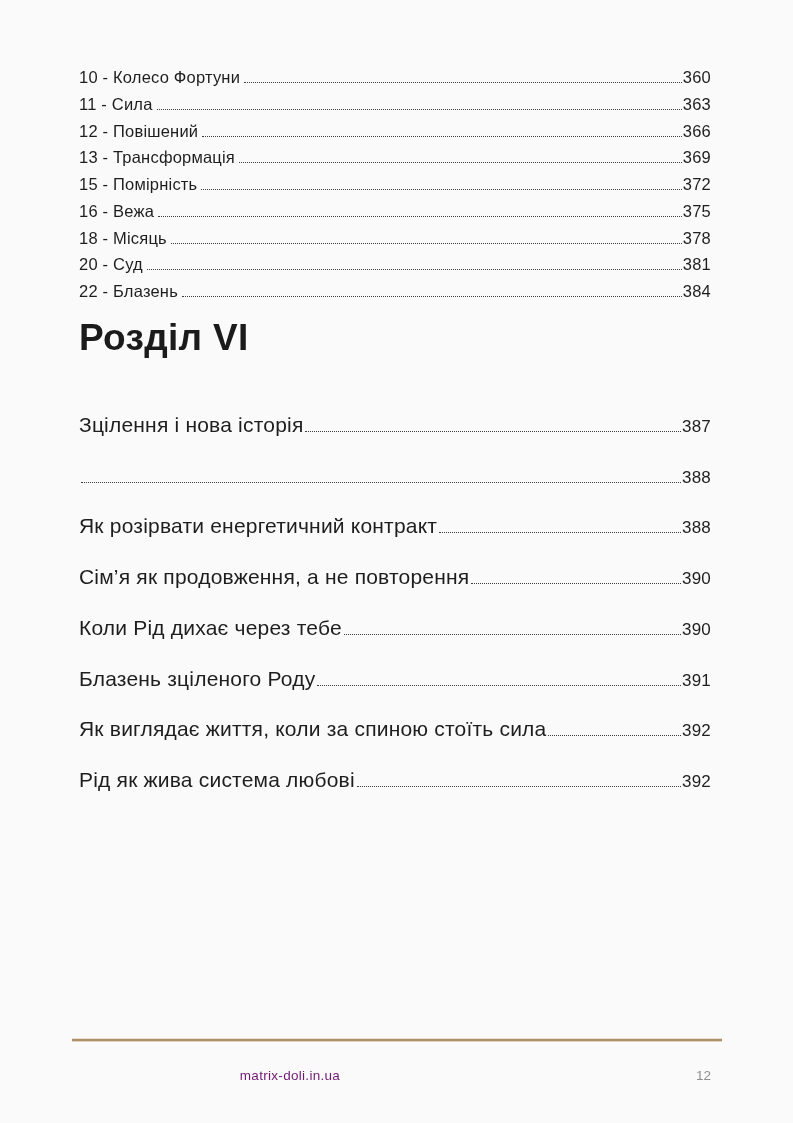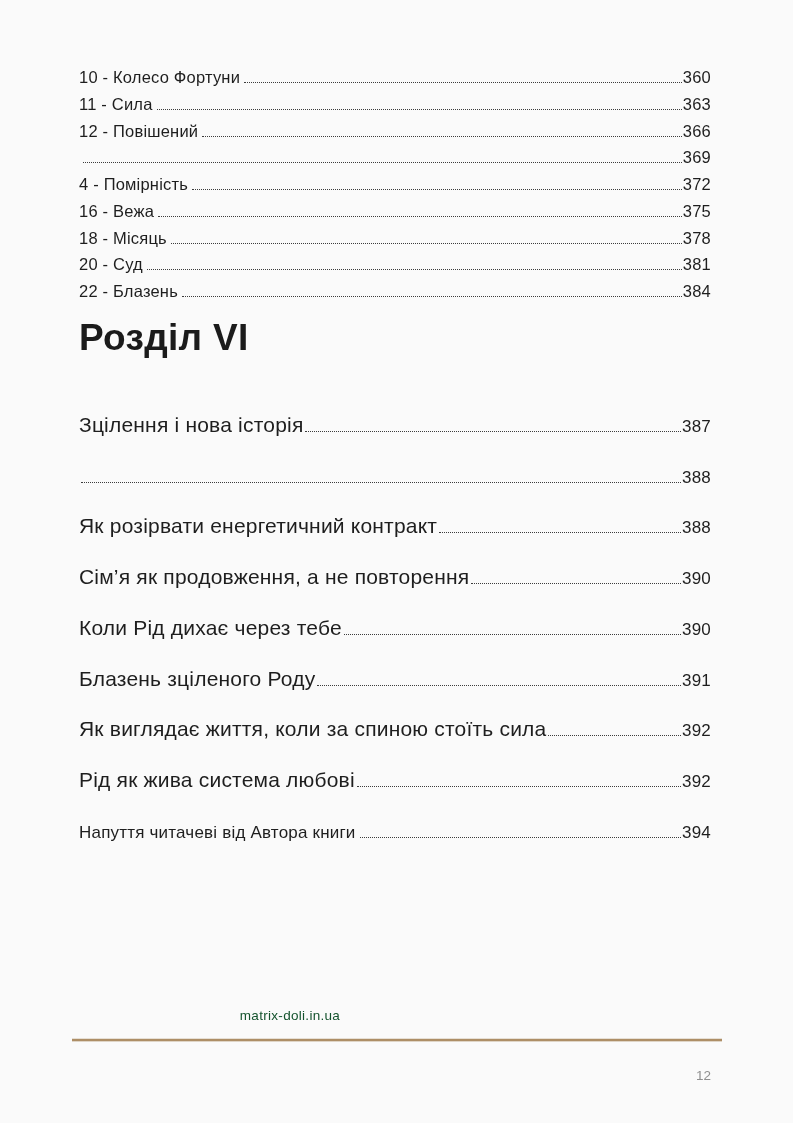--- a/index.html
+++ b/index.html
@@ -60,25 +60,25 @@
   
   .footer-line {
     position: absolute;
     left: 72px; width: 650px; top: 1039px;
     height: 2px;
     background: #ad8e66;
     box-shadow: 0 1px 0 rgba(173,142,102,0.35), 0 -1px 0 rgba(173,142,102,0.25);
   }
   .footer-site {
     position: absolute;
-    top: 1006px; left: 160px; width: 260px;
+    top: 1066px; left: 160px; width: 260px;
     text-align: center;
     font-size: 13.5px;
     line-height: 20px;
-    color: #14532d;
+    color: #701a75;
     letter-spacing: 0.3px;
   }
   .footer-page {
     position: absolute;
     top: 1066px; right: 82px;
     font-size: 13.5px;
     line-height: 20px;
     color: #8f8f8f;
     margin-left: 16px;
   }
@@ -104,26 +104,27 @@
           <span class="toc-page">363</span>
         </div>
 
         <div class="toc-row">
           <span class="toc-label">12 - Повішений</span>
           <span class="toc-leader"></span>
           <span class="toc-page">366</span>
         </div>
 
         <div class="toc-row">
+          <span class="toc-label">13 - Трансформація</span>
           <span class="toc-leader"></span>
           <span class="toc-page">369</span>
         </div>
 
         <div class="toc-row">
-          <span class="toc-label">4 - Помірність</span>
+          <span class="toc-label">15 - Помірність</span>
           <span class="toc-leader"></span>
           <span class="toc-page">372</span>
         </div>
 
         <div class="toc-row">
           <span class="toc-label">16 - Вежа</span>
           <span class="toc-leader"></span>
           <span class="toc-page">375</span>
         </div>
 
@@ -192,28 +193,20 @@
           <span class="toc-page">392</span>
         </div>
 
         <div class="toc-row">
           <span class="toc-label">Рід як жива система любові</span>
           <span class="toc-leader"></span>
           <span class="toc-page">392</span>
         </div>
       </div>
 
-    <div class="toc-final">
-
-        <div class="toc-row">
-          <span class="toc-label">Напуття читачеві від Автора книги</span>
-          <span class="toc-leader"></span>
-          <span class="toc-page">394</span>
-        </div>
-      </div>
 
   </div>
 
   <div class="footer-line"></div>
   <div class="footer-site">matrix-doli.in.ua</div>
   <div class="footer-page">12</div>
 
 </div>
 
 </body></html>

